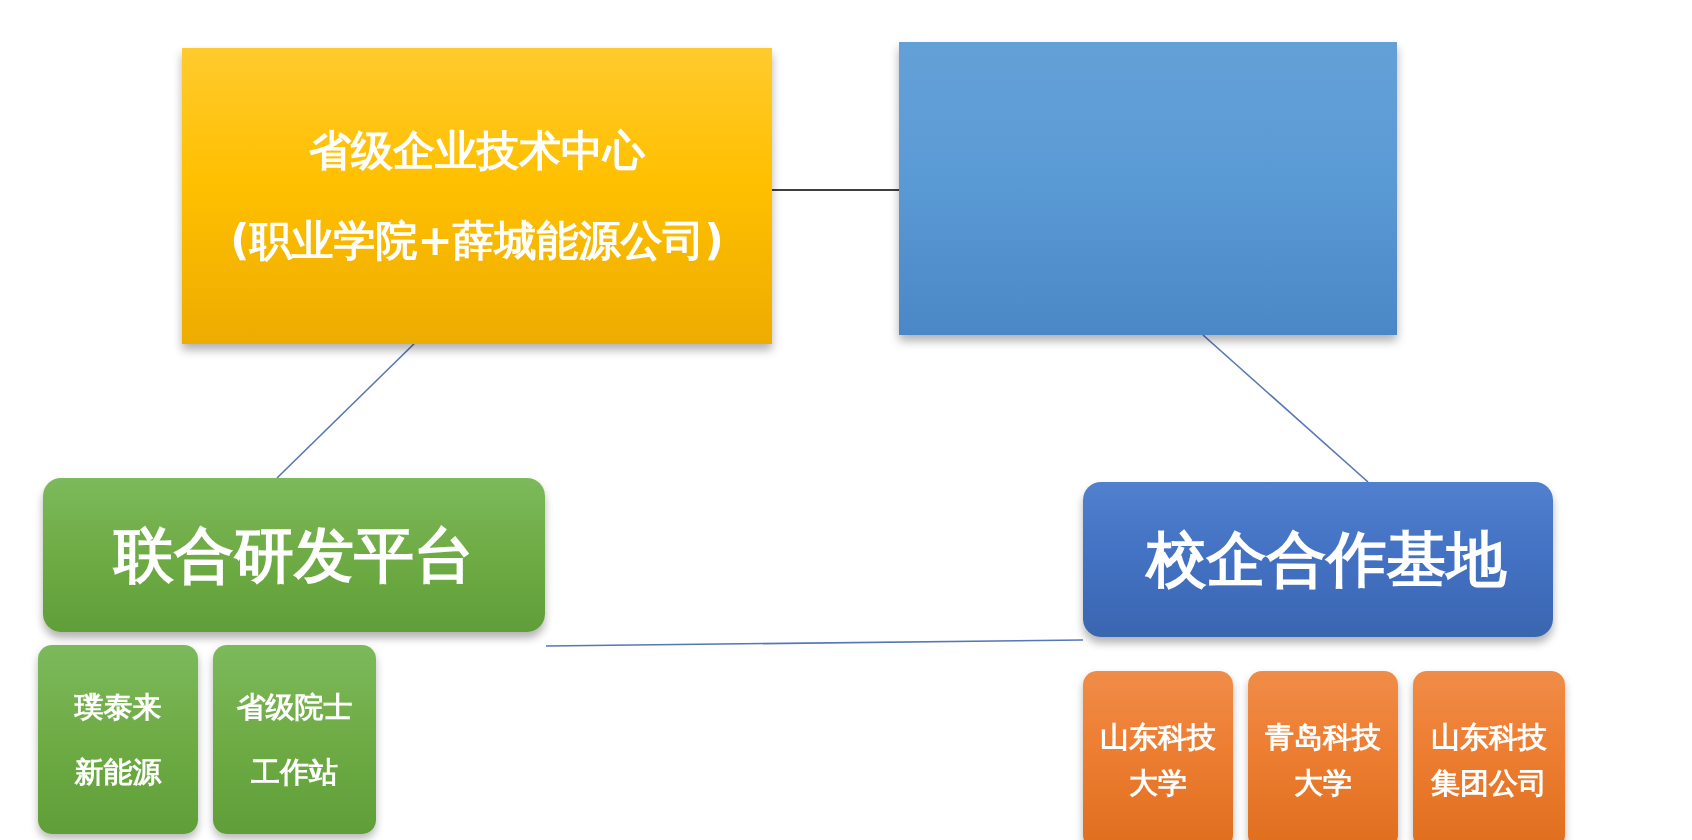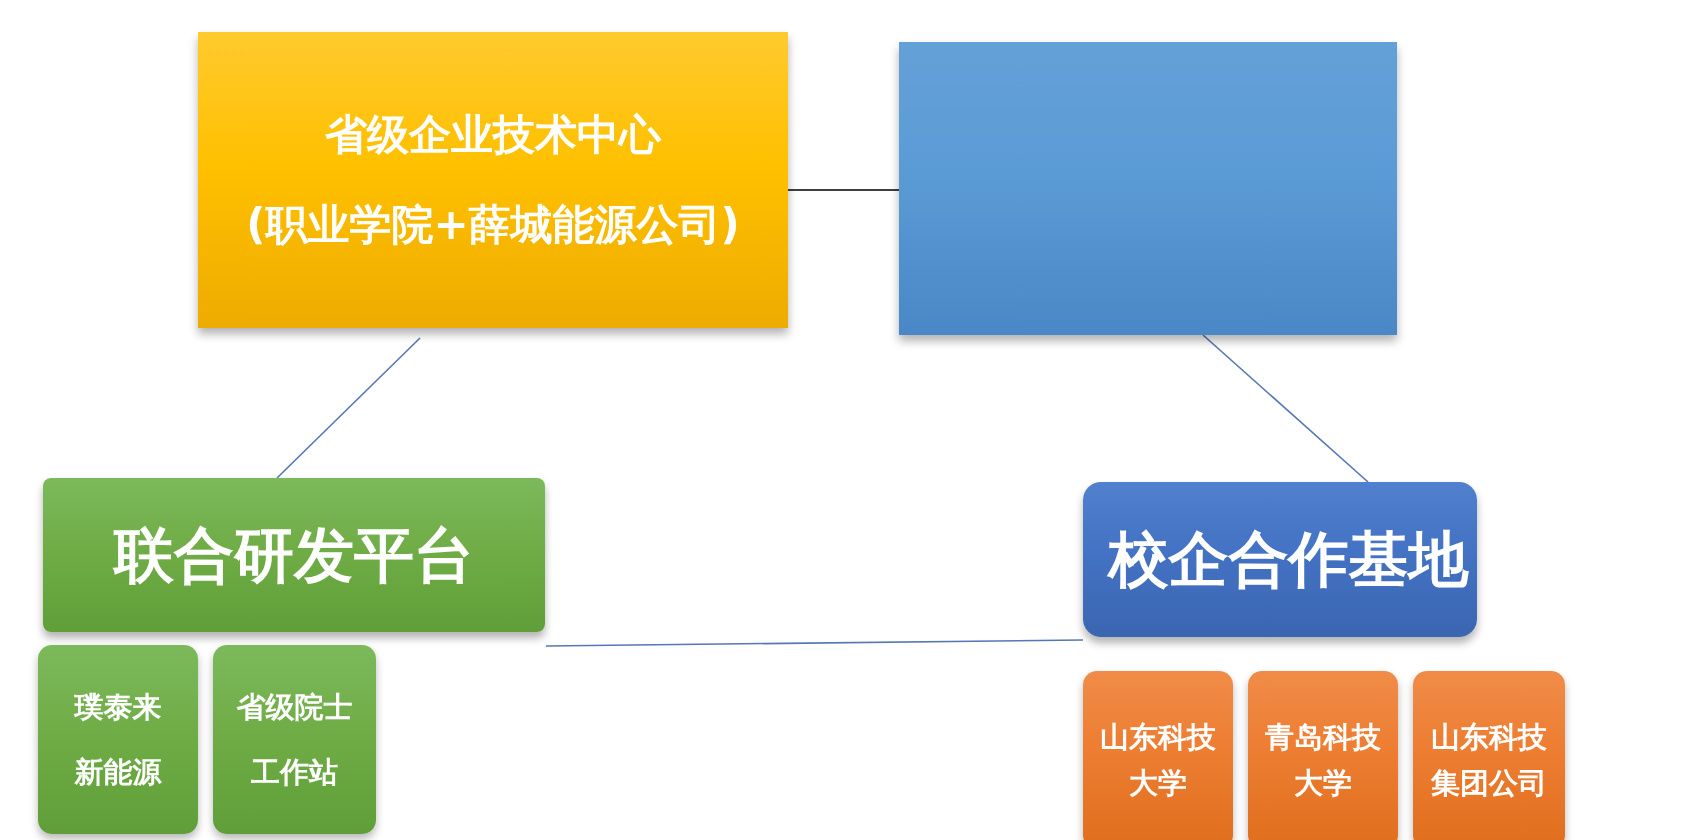--- a/index.html
+++ b/index.html
@@ -15,39 +15,39 @@
     align-items: center;
     justify-content: center;
     color: var(--text);
     font-weight: 700;
     text-align: center;
     box-shadow: 0 6px 9px rgba(0,0,0,0.30);
   }
 
   
   .node.tech-center {
-    left: 182px; top: 32px; width: 590px; height: 296px;
+    left: 182px; top: 48px; width: 590px; height: 296px;
     background: linear-gradient(180deg, var(--gold-light) 0%, var(--gold) 45%, var(--gold-dark) 100%);
-    font-size: 42px; gap: 46px; margin-left: 16px;
+    font-size: 42px; gap: 46px;
   }
   .node.key-lab {
     left: 899px; top: 42px; width: 498px; height: 293px;
     background: linear-gradient(180deg, var(--sky-light) 0%, var(--sky) 45%, var(--sky-dark) 100%);
     font-size: 42px; gap: 48px;
   }
 
   
   .node.rd-platform {
-    left: 43px; top: 478px; width: 502px; height: 154px; border-radius: 8px;
+    left: 43px; top: 478px; width: 502px; height: 154px; border-radius: 18px;
     background: linear-gradient(180deg, var(--green-light) 0%, var(--green) 45%, var(--green-dark) 100%);
     font-size: 60px;
     text-align: center;
   }
   .node.coop-base {
-    left: 1083px; top: 482px; width: 394px; height: 155px; border-radius: 18px;
+    left: 1083px; top: 482px; width: 470px; height: 155px; border-radius: 18px;
     background: linear-gradient(180deg, var(--royal-light) 0%, var(--royal) 45%, var(--royal-dark) 100%);
     font-size: 60px;
     padding-left: 17px;
   }
 
   
   .node.small { border-radius: 14px; font-size: 29px; box-shadow: 0 5px 8px rgba(0,0,0,0.28); }
 
   .node.green-small {
     top: 645px; height: 189px; gap: 35px;

